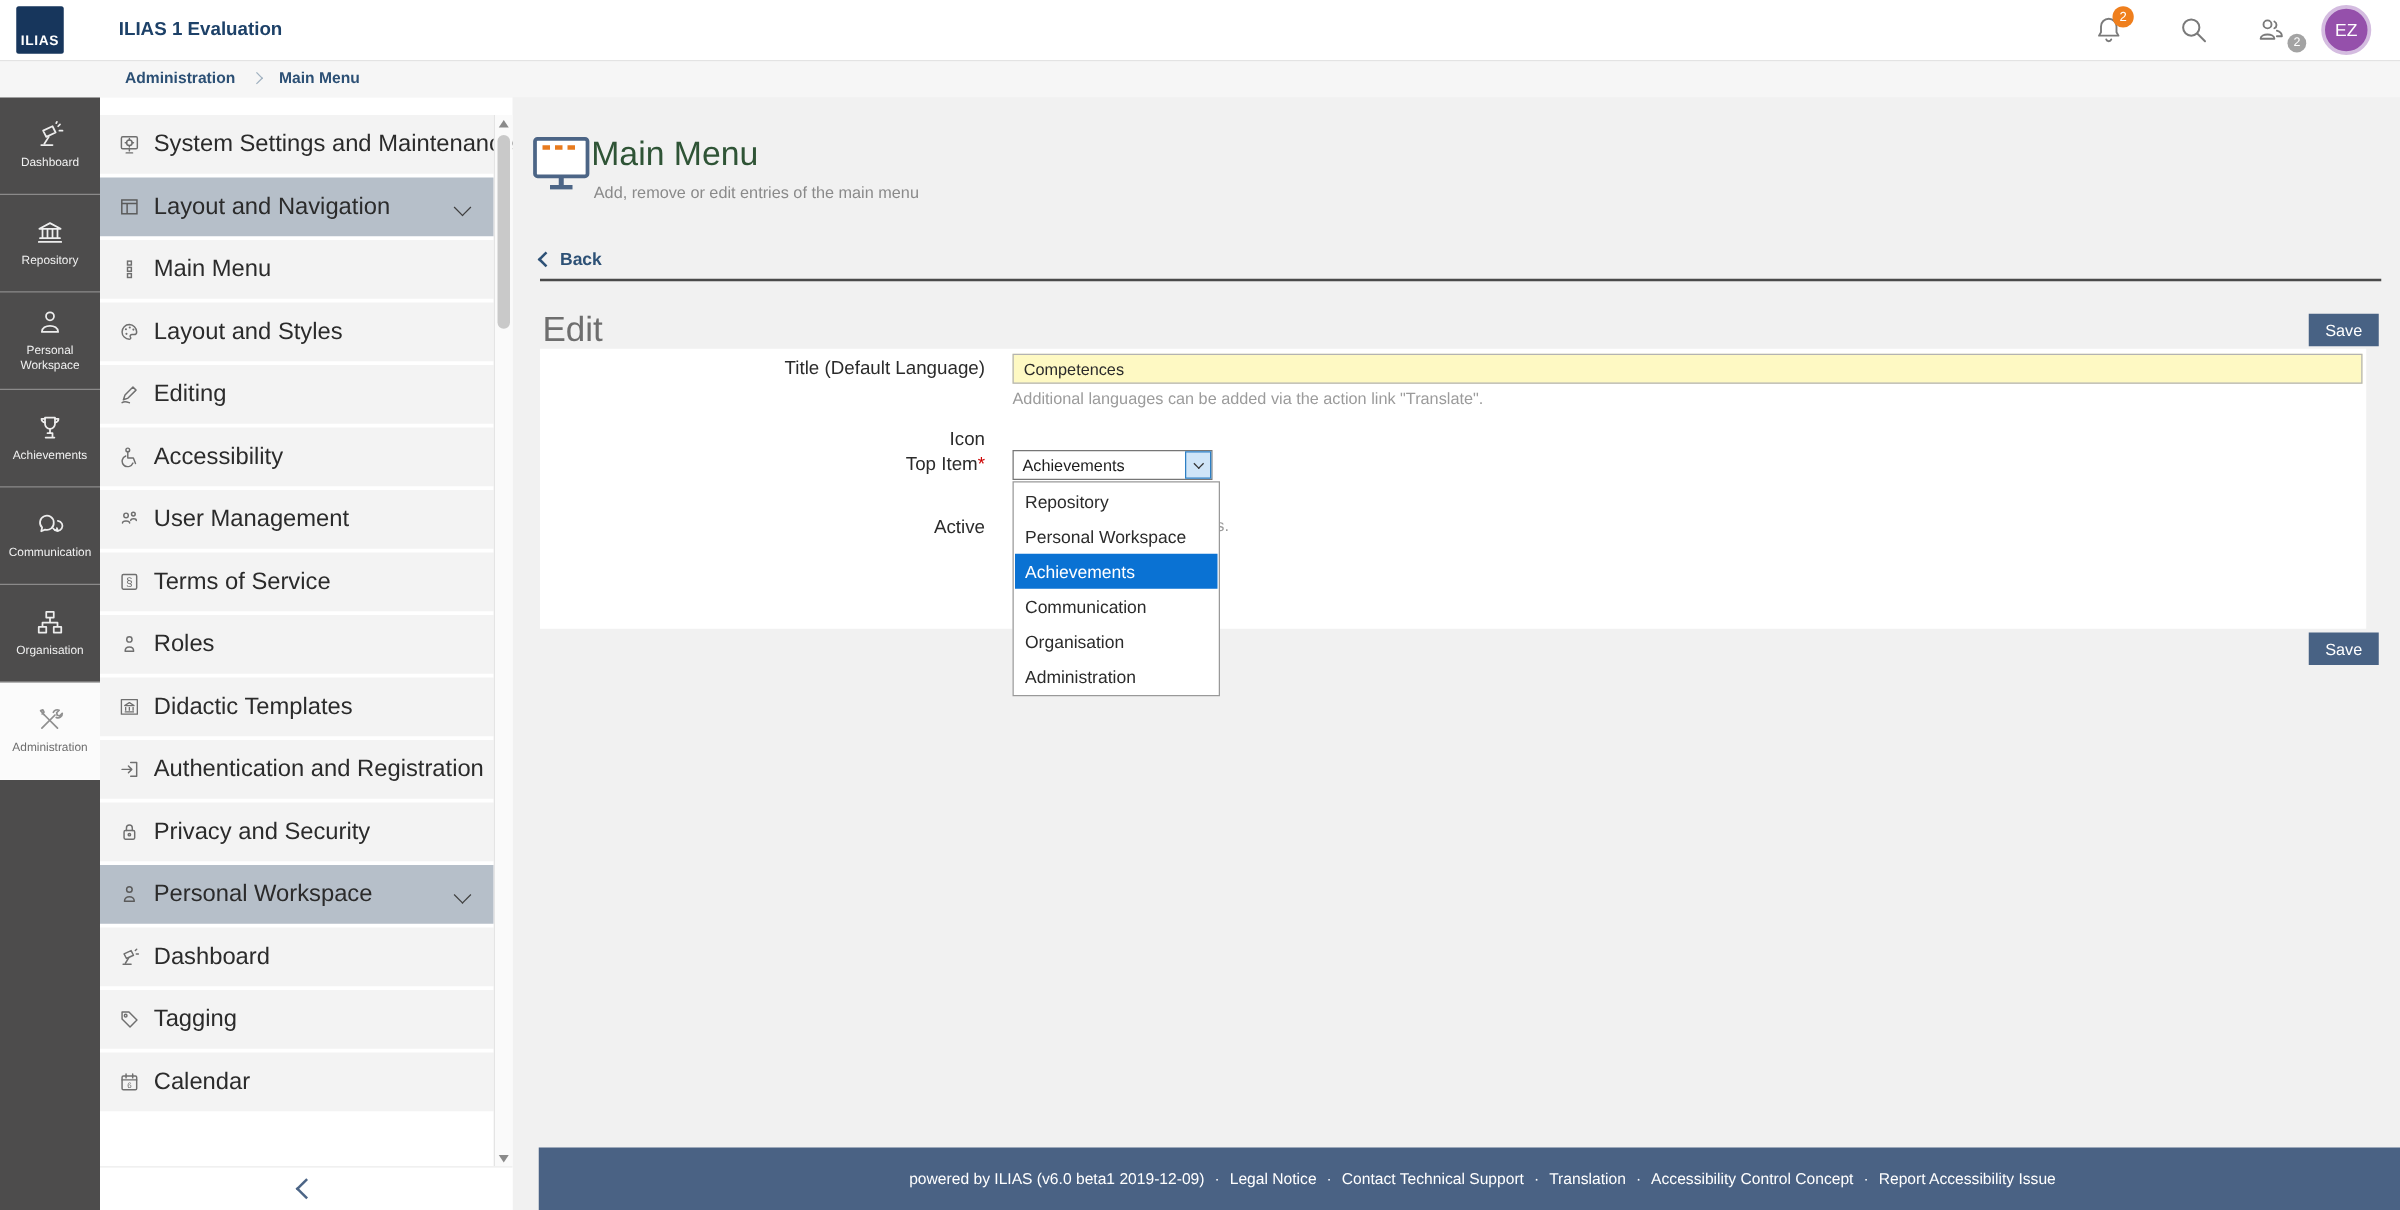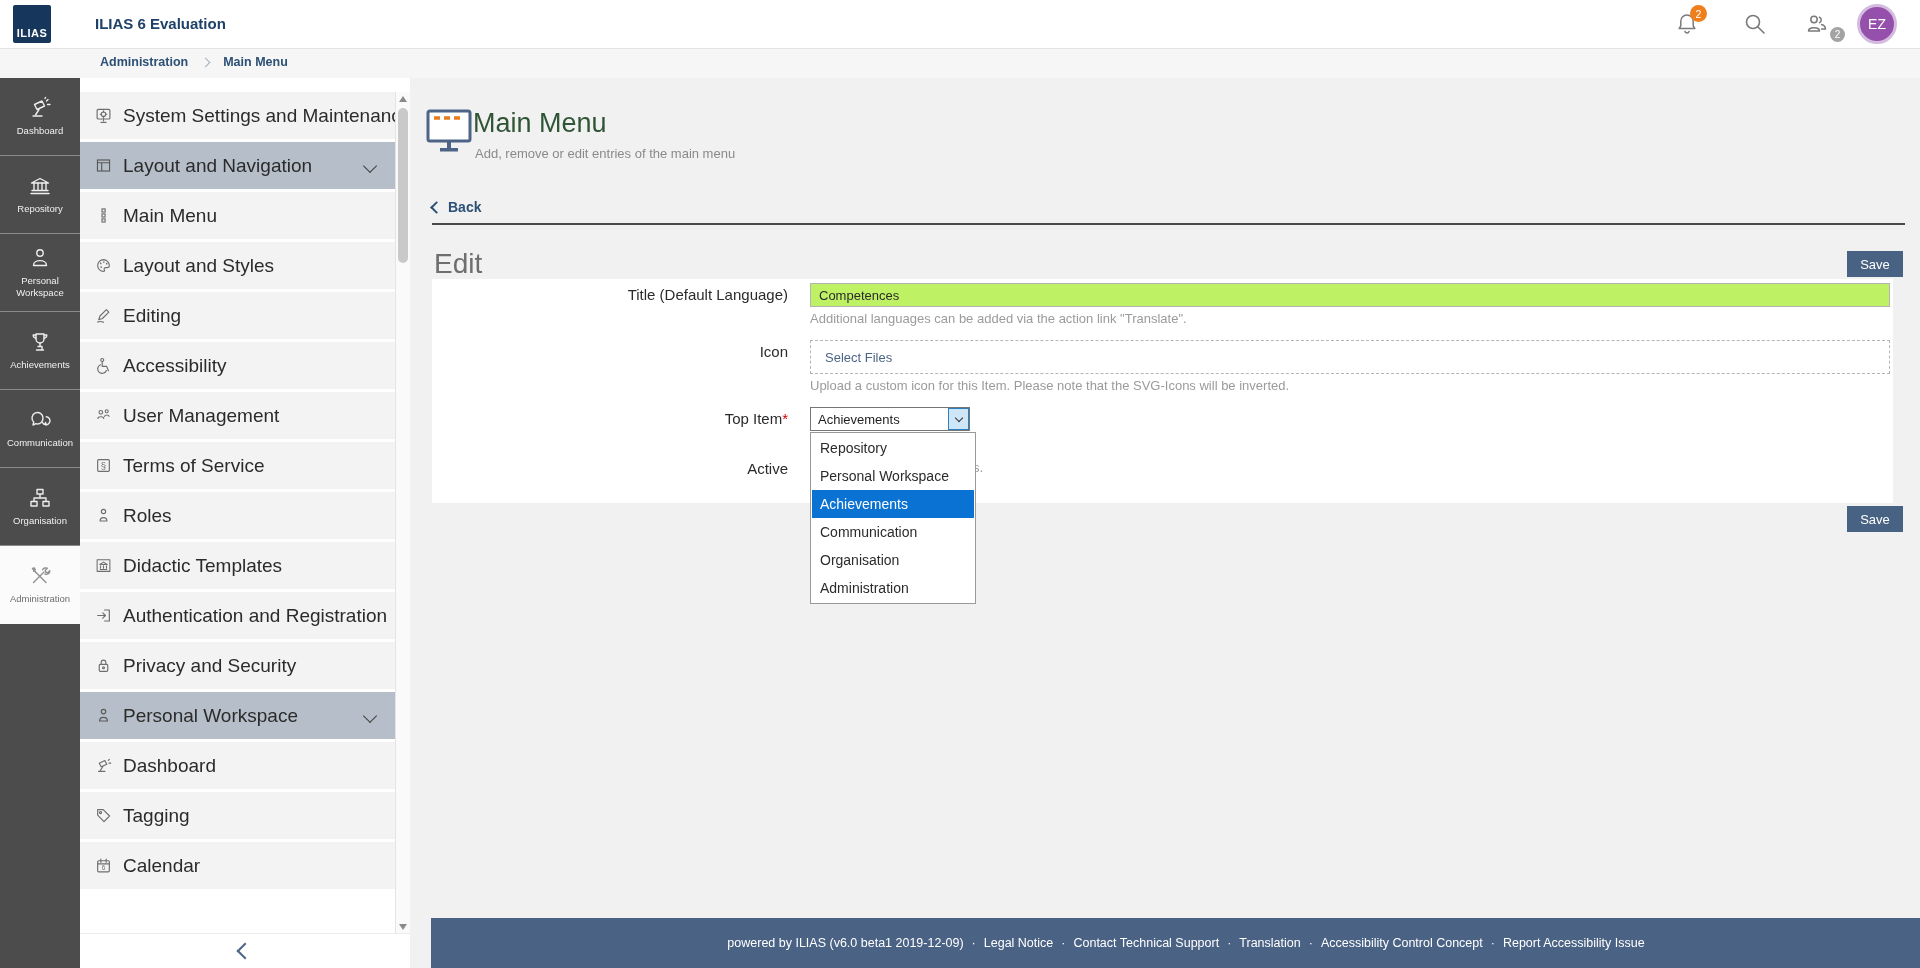--- a/index.html
+++ b/index.html
@@ -76,21 +76,21 @@
             border:none;font-size:13px;font-family:Liberation Sans, sans-serif;cursor:pointer;text-align:center;}
   .save-top{top:173px;} .save-bottom{top:428px;}
   .form-body{position:absolute;left:22px;right:27px;top:201px;height:224px;background:#fff;
              box-sizing:border-box;padding-top:4px;}
   .f-row{display:flex;align-items:flex-start;}
   .f-label{flex:0 0 378px;box-sizing:border-box;padding-right:22px;text-align:right;
            font-size:15px;color:#2b2b2b;padding-top:3px;}
   .req{color:#cc0000;}
   .f-field{flex:1;}
   .f-input{width:1080px;height:24px;box-sizing:border-box;border:1px solid #b3b3b3;
-           font-size:13px;font-family:inherit;padding:2px 8px;color:#2b2b2b;background:#bef264;}
+           font-size:13px;font-family:inherit;padding:2px 8px;color:#2b2b2b;background:#fef9c3;}
   .f-hint{font-size:13px;color:#9b9b9b;margin:4px 0 14px 0;}
   .dashed-box{width:1080px;height:34px;box-sizing:border-box;border:1px dashed #b5b5b5;
               display:flex;align-items:center;cursor:pointer;background:#fff;}
   .link-blue{color:#4c6586;font-size:13px;margin-left:14px;cursor:pointer;}
   .select-wrap{position:relative;width:160px;}
   .select-box{width:160px;height:24px;box-sizing:border-box;border:1px solid #767676;
               background:#fff;display:flex;align-items:center;cursor:pointer;}
   .select-value{flex:1;font-size:13px;padding-left:7px;color:#1d1d1d;}
   .select-btn{width:21px;height:22px;background:#cfe5f8;border:1px solid #2d7fc4;
               box-sizing:border-box;display:flex;align-items:center;justify-content:center;
@@ -109,21 +109,21 @@
   .f-link{cursor:pointer;}
   svg{display:block;}
 </style>
 </head>
 <body>
 
 <div class="topbar">
   <div class="logo">
       <span>ILIAS</span>
     </div>
-  <div class="app-title">ILIAS 6 Evaluation</div>
+  <div class="app-title">ILIAS 1 Evaluation</div>
 
   <svg class="tb-ic tb-bell" viewBox="0 0 26 26" fill="none" stroke="#7a7a7a" stroke-width="1.5" stroke-linecap="round" stroke-linejoin="round">
     <path d="M13 4a6.2 6.2 0 0 1 6.2 6.2v4.6l1.6 2.7H5.2l1.6-2.7v-4.6A6.2 6.2 0 0 1 13 4z"></path>
     <path d="M11 20.5a2.1 2.1 0 0 0 4 0"></path>
   </svg>
   <div class="badge badge-orange">2</div>
 
   <svg class="tb-ic tb-search" viewBox="0 0 26 26" fill="none" stroke="#7a7a7a" stroke-width="1.6" stroke-linecap="round">
     <circle cx="11" cy="11" r="6.5"></circle>
       <path d="M16 16l6 6"></path>
@@ -425,26 +425,20 @@
     <div class="f-row">
       <div class="f-label">Title (Default Language)</div>
       <div class="f-field">
         <input class="f-input" type="text" value="Competences" style="">
         <div class="f-hint">Additional languages can be added via the action link "Translate".</div>
       </div>
     </div>
 
     <div class="f-row">
       <div class="f-label">Icon</div>
-      <div class="f-field">
-        <div class="dashed-box">
-          <span class="link-blue">Select Files</span>
-        </div>
-        <div class="f-hint">Upload a custom icon for this Item. Please note that the SVG-Icons will be inverted.</div>
-      </div>
     </div>
 
     <div class="f-row" style="margin-bottom:26px;">
       <div class="f-label">
         <span>Top Item</span><span class="req">*</span>
       </div>
       <div class="f-field">
         <div class="select-wrap">
           <div class="select-box">
             <span class="select-value">Achievements</span>

